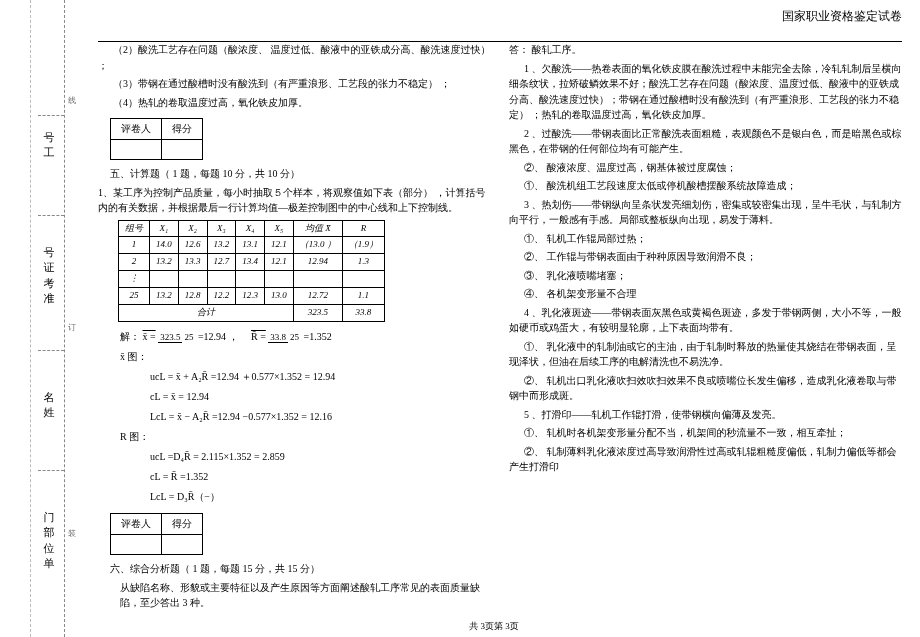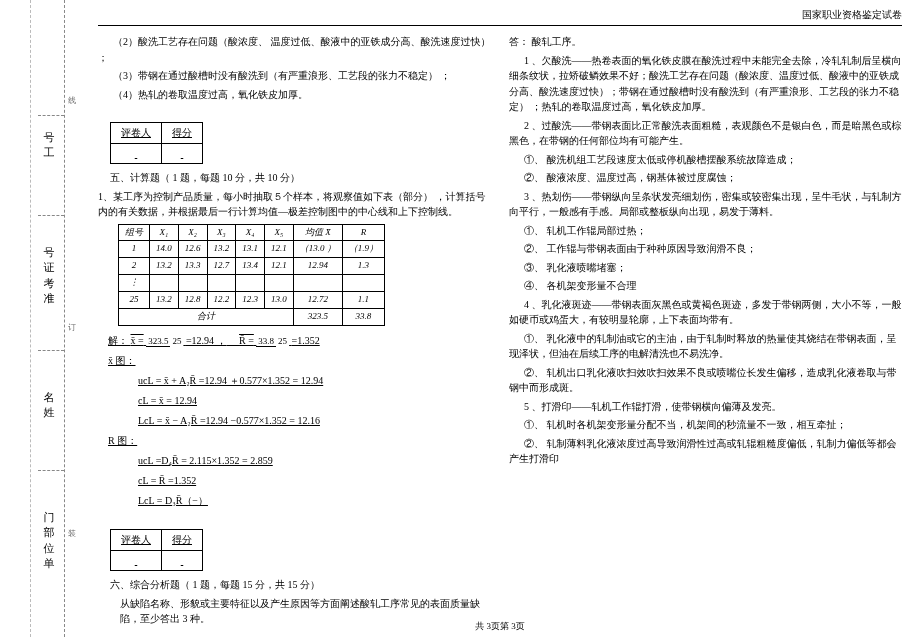--- a/index.html
+++ b/index.html
@@ -15,71 +15,69 @@
   .page {
     position: absolute;
     left: 80px;
     top: 0;
     width: 840px;
     height: 637px;
     padding: 8px 18px 0 18px;
   }
   .header-right {
     text-align: right;
-    font-size: 10px;
+    font-size: 12px;
     border-bottom: 1px solid #000;
-    padding-bottom: 3px;
-    margin-bottom: 8px;
+    padding-bottom: 16px;
   }
   .cols {
     display: flex;
     gap: 18px;
   }
   .col { flex: 1; font-size: 10px; line-height: 1.55; }
   .col p { margin-bottom: 3px; }
   .indent { text-indent: 1.5em; }
   .score-box {
     border-collapse: collapse;
-    margin: 20px 0 6px 12px;
-    text-decoration: underline;
+    margin: 8px 0 6px 12px;
   }
   .score-box td {
     border: 1px solid #000;
     padding: 2px 10px;
     font-size: 10px;
     text-align: center;
   }
   .section-h { margin: 4px 0 4px 12px; font-size: 10px; }
   .data-tbl {
     border-collapse: collapse;
     margin: 4px 0 6px 20px;
     font-size: 9px;
     font-style: italic;
   }
   .data-tbl td, .data-tbl th {
     border: 1px solid #000;
     padding: 1px 6px;
     text-align: center;
     font-weight: normal;
   }
-  .calc { margin-left: 10px; font-size: 10px; line-height: 1.7; text-decoration: underline; }
+  .calc { margin-left: 22px; font-size: 10px; line-height: 1.7; }
   .ov { text-decoration: overline; }
   .frac {
     display: inline-block;
     vertical-align: middle;
     text-align: center;
     font-size: 9px;
     line-height: 1.1;
   }
   .frac .num { border-bottom: 1px solid #000; padding: 0 2px; }
   .frac .den { padding: 0 2px; }
   .footer {
     position: absolute;
     bottom: 4px;
-    left: 80px;
+    left: 74px;
     width: 840px;
     text-align: center;
     font-size: 9px;
   }
   
   .binding {
     position: absolute;
     left: 0; top: 0;
     width: 80px; height: 637px;
   }
@@ -248,22 +246,22 @@
         </table>
 
       <p class="section-h">六、综合分析题（ 1 题，每题  15 分，共  15 分）</p>
       <p style="margin-left:22px">从缺陷名称、形貌或主要特征以及产生原因等方面阐述酸轧工序常见的表面质量缺陷，至少答出  3 种。</p>
     </div>
 
     <div class="col">
       <p>答：  酸轧工序。</p>
       <p class="indent">1 、欠酸洗——热卷表面的氧化铁皮膜在酸洗过程中未能完全去除，冷轧轧制后呈横向细条纹状，拉矫破鳞效果不好；酸洗工艺存在问题（酸浓度、温度过低、酸液中的亚铁成分高、酸洗速度过快）；带钢在通过酸槽时没有酸洗到（有严重浪形、工艺段的张力不稳定）        ；热轧的卷取温度过高，氧化铁皮加厚。</p>
       <p class="indent">2 、过酸洗——带钢表面比正常酸洗表面粗糙，表观颜色不是银白色，而是暗黑色或棕黑色，在带钢的任何部位均有可能产生。</p>
+      <p class="indent">②、    酸液浓度、温度过高，钢基体被过度腐蚀；</p>
       <p class="indent">①、    酸洗机组工艺段速度太低或停机酸槽摆酸系统故障造成；</p>
-      <p class="indent">②、    酸液浓度、温度过高，钢基体被过度腐蚀；</p>
       <p class="indent">3 、热划伤——带钢纵向呈条状发亮细划伤，密集或较密集出现，呈牛毛状，与轧制方向平行，一般感有手感。局部或整板纵向出现，易发于薄料。</p>
       <p class="indent">①、    轧机工作辊局部过热；</p>
       <p class="indent">②、    工作辊与带钢表面由于种种原因导致润滑不良；</p>
       <p class="indent">③、    乳化液喷嘴堵塞；</p>
       <p class="indent">④、    各机架变形量不合理</p>
       <p class="indent">4 、乳化液斑迹——带钢表面灰黑色或黄褐色斑迹，多发于带钢两侧，大小不等，一般如硬币或鸡蛋大，有较明显轮廓，上下表面均带有。</p>
       <p class="indent">①、    乳化液中的轧制油或它的主油，由于轧制时释放的热量使其烧结在带钢表面，呈现泽状，但油在后续工序的电解清洗也不易洗净。</p>
       <p class="indent">②、    轧机出口乳化液吹扫效吹扫效果不良或喷嘴位长发生偏移，造成乳化液卷取与带钢中而形成斑。</p>
       <p class="indent">5 、打滑印——轧机工作辊打滑，使带钢横向偏薄及发亮。</p>
       <p class="indent">①、    轧机时各机架变形量分配不当，机架间的秒流量不一致，相互牵扯；</p>

